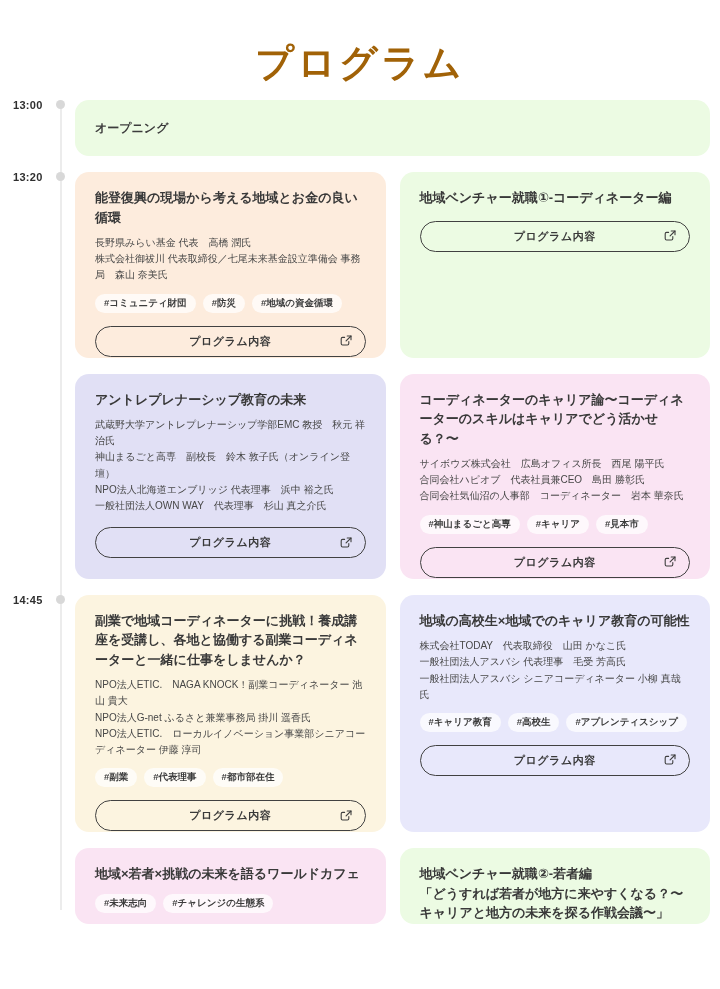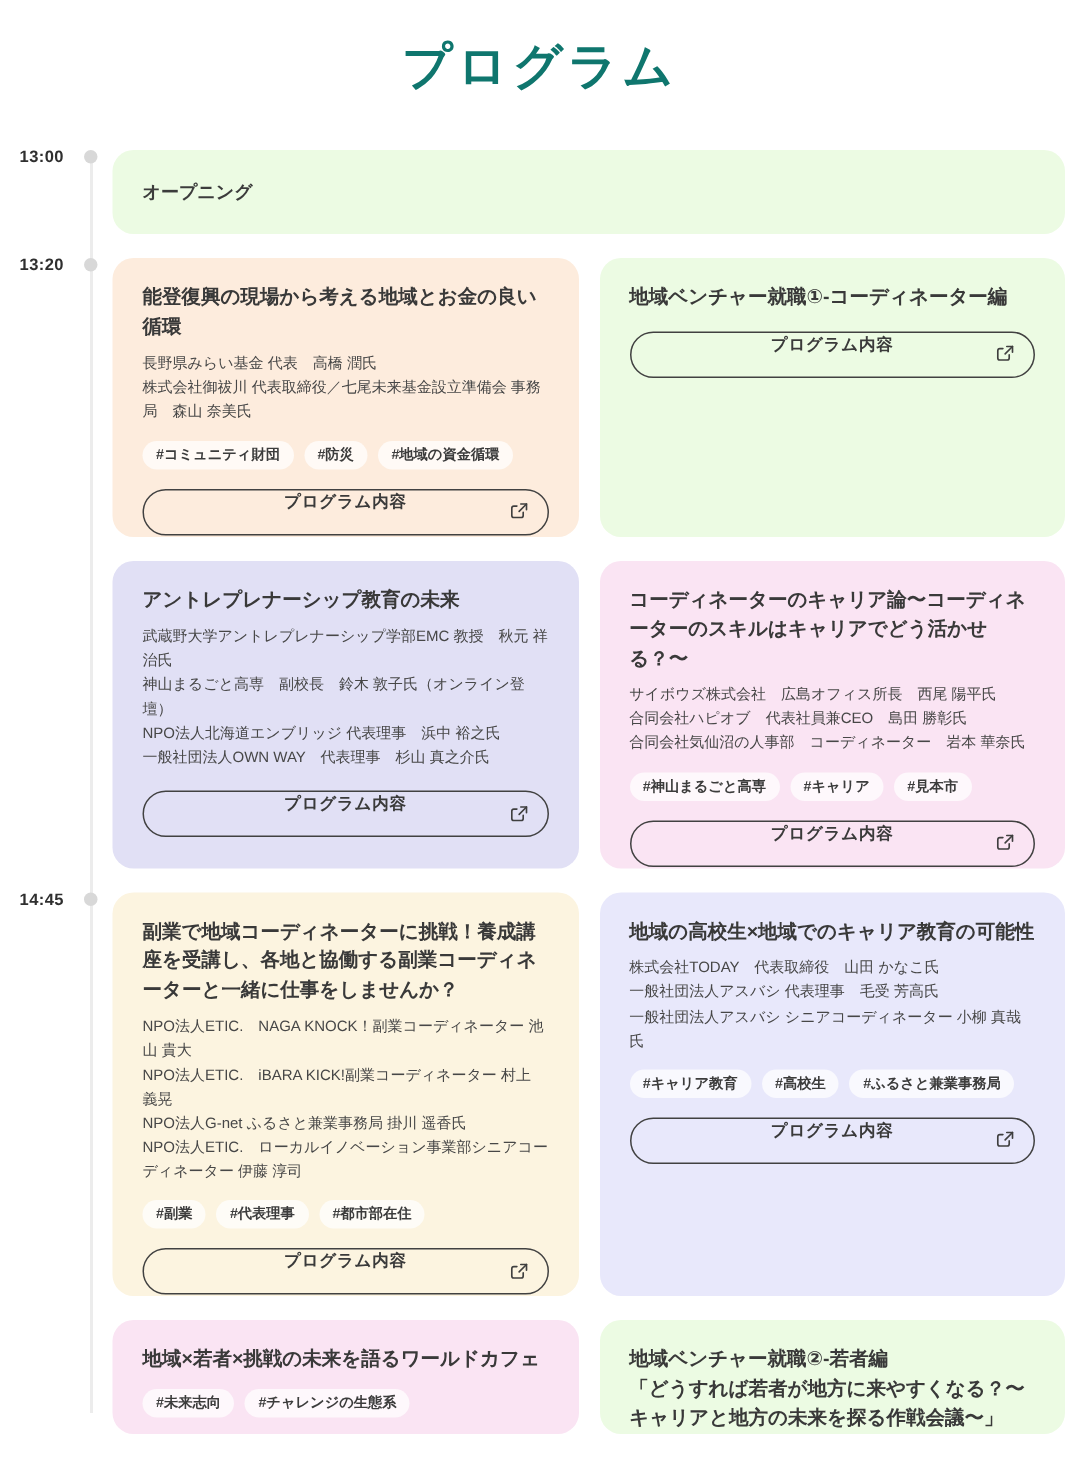--- a/index.html
+++ b/index.html
@@ -7,25 +7,25 @@
   body {
     width: 720px;
     min-height: 989px;
     margin: 0 auto;
     font-family: "Liberation Sans", "DejaVu Sans", sans-serif;
     color: #3a3a3a;
     -webkit-font-smoothing: antialiased;
   }
   .page-title {
     text-align: center;
-    font-size: 33px;
+    font-size: 38px;
     font-weight: 800;
     letter-spacing: 3px;
-    color: #0f766e;
-    padding-top: 22px;
+    color: #a16207;
+    padding-top: 38px;
     height: 96px;
   }
   .timeline {
     position: relative;
     padding: 4px 10px 30px 0;
   }
   .timeline-rail {
     position: absolute;
     left: 60px;
     top: 10px;
@@ -105,21 +105,21 @@
   }
   .program-button {
     margin-top: 13px;
     position: relative;
     height: 31px;
     border: 1.5px solid #414141;
     border-radius: 16px;
     background: transparent;
     width: 100%;
     display: flex;
-    align-items: flex-start;
+    align-items: center;
     justify-content: center;
     cursor: pointer;
   }
   .program-button .btn-label {
     font-size: 11px;
     font-weight: 700;
     color: #3a3a3a;
     letter-spacing: 0.5px;
   }
   .program-button .ext-icon {
@@ -232,21 +232,20 @@
       </div>
       <div class="timeline-row">
         <span class="time-label">14:45</span>
         <span class="time-dot"></span>
         <div class="card" style="background: rgb(252, 244, 224);">
           <div class="card-title">
             <div>副業で地域コーディネーターに挑戦！養成講座を受講し、各地と協働する副業コーディネーターと一緒に仕事をしませんか？</div>
           </div>
           <div class="speakers">
             <div class="speaker">NPO法人ETIC.　NAGA KNOCK！副業コーディネーター 池山 貴大</div>
-            <div class="speaker">NPO法人ETIC.　iBARA KICK!副業コーディネーター 村上 義晃</div>
             <div class="speaker">NPO法人G-net ふるさと兼業事務局 掛川 遥香氏</div>
             <div class="speaker">NPO法人ETIC.　ローカルイノベーション事業部シニアコーディネーター 伊藤 淳司</div>
           </div>
           <div class="tags">
             <span class="tag">#副業</span>
             <span class="tag">#代表理事</span>
             <span class="tag">#都市部在住</span>
           </div>
           <button class="program-button">
             <span class="btn-label">プログラム内容</span>
@@ -262,21 +261,21 @@
             <div>地域の高校生×地域でのキャリア教育の可能性</div>
           </div>
           <div class="speakers">
             <div class="speaker">株式会社TODAY　代表取締役　山田 かなこ氏</div>
             <div class="speaker">一般社団法人アスバシ 代表理事　毛受 芳高氏</div>
             <div class="speaker">一般社団法人アスバシ シニアコーディネーター 小柳 真哉氏</div>
           </div>
           <div class="tags">
             <span class="tag">#キャリア教育</span>
             <span class="tag">#高校生</span>
-            <span class="tag">#ふるさと兼業事務局</span>
+            <span class="tag">#アプレンティスシップ</span>
           </div>
           <button class="program-button">
             <span class="btn-label">プログラム内容</span>
             <span class="ext-icon"><svg viewBox="0 0 12 12" fill="none" xmlns="http://www.w3.org/2000/svg">
                 <path d="M4.6 2.4H2.6C1.8 2.4 1.2 3 1.2 3.8v4.8c0 .8.6 1.4 1.4 1.4h4.8c.8 0 1.4-.6 1.4-1.4V6.6" stroke="#3f3f3f" stroke-width="1.1" stroke-linecap="round"></path>
                 <path d="M7.2 1h3.8v3.8" stroke="#3f3f3f" stroke-width="1.1" stroke-linecap="round" stroke-linejoin="round"></path>
                 <path d="M11 1 6.1 5.9" stroke="#3f3f3f" stroke-width="1.1" stroke-linecap="round"></path>
               </svg></span>
           </button>
         </div>

